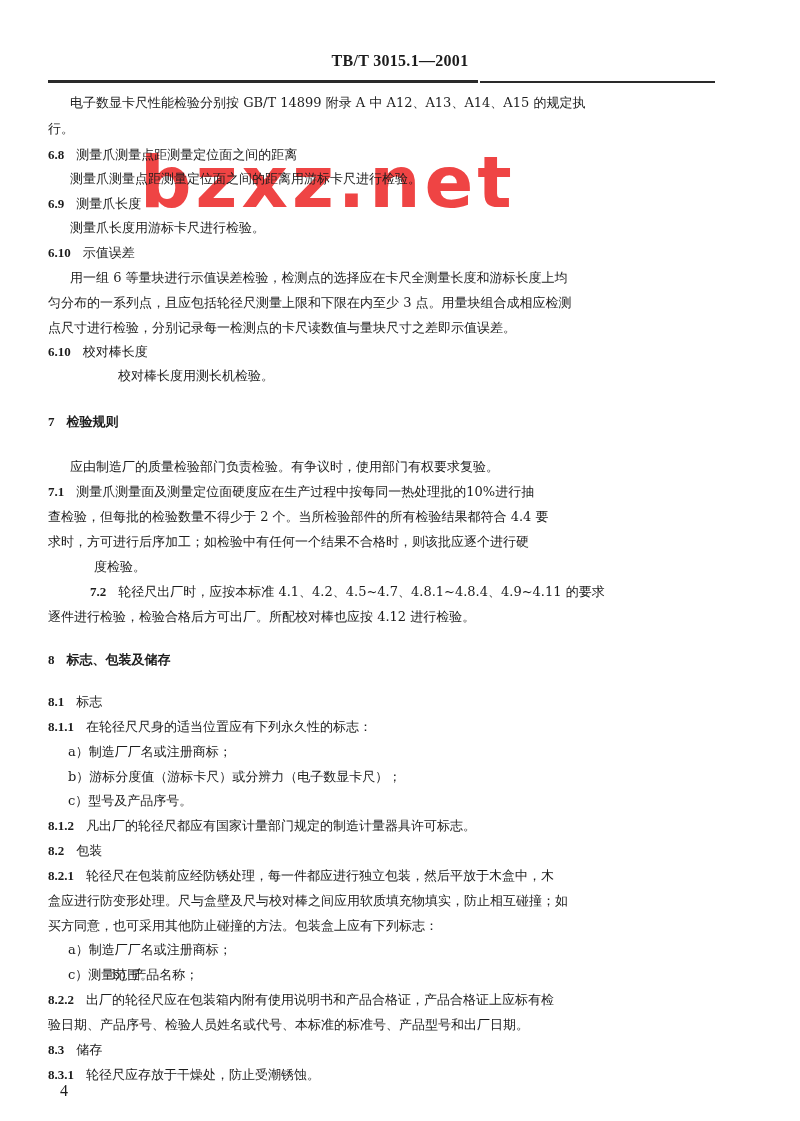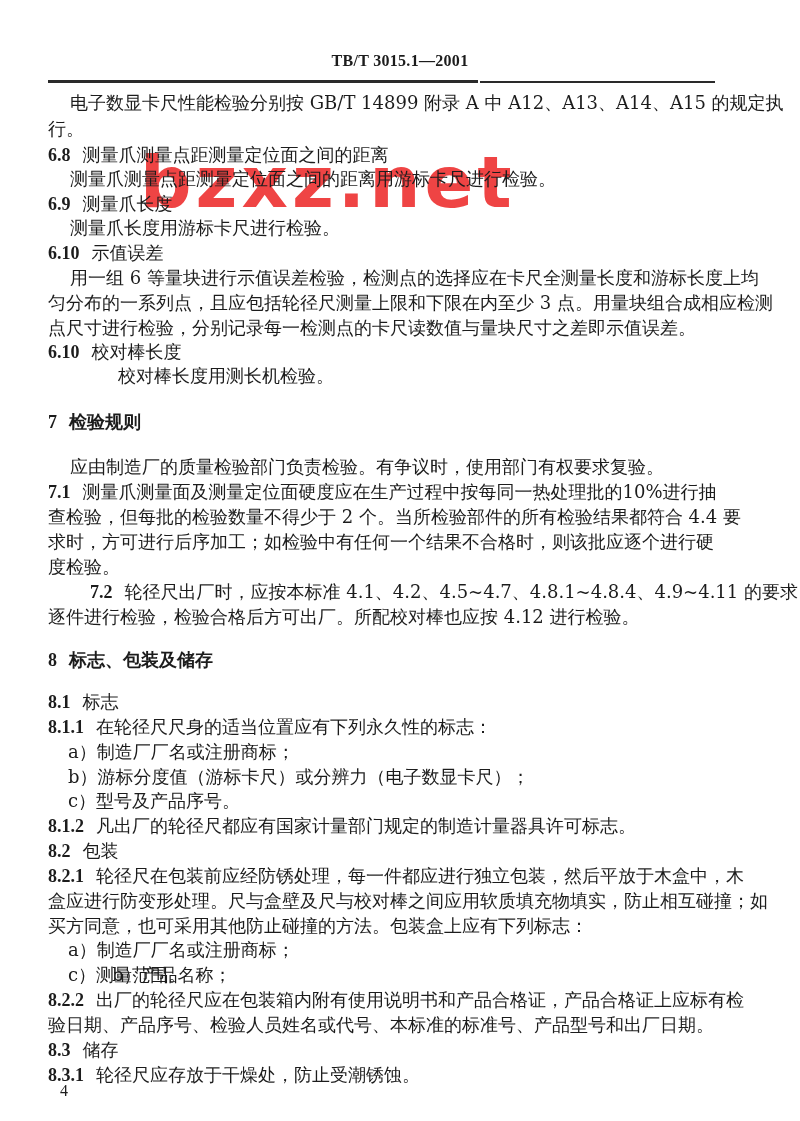--- a/index.html
+++ b/index.html
@@ -4,21 +4,21 @@
 <style>
   html, body { margin: 0; padding: 0; background: #ffffff; }
   body { width: 800px; height: 1121px; position: relative; overflow: hidden;
          font-family: "DejaVu Serif", "Liberation Serif", serif; color: #1c1c1c; }
   .page { position: absolute; left: 0; top: 0; width: 800px; height: 1121px; }
   .header { position: absolute; top: 52px; left: 0; width: 800px; text-align: center;
             font-family: "Liberation Serif", serif; font-weight: bold; font-size: 16px; letter-spacing: 0.3px; }
   .rule { position: absolute; top: 80px; left: 48px; width: 430px; height: 3px; background: #2a2a2a; }
   .watermark { position: absolute; left: 140px; top: 140px; font-family: "DejaVu Sans", sans-serif;
                font-weight: bold; font-size: 72px; color: #ef4444; letter-spacing: 4px; z-index: 0; }
-  .line { position: absolute; left: 48px; width: 700px; font-size: 18px; line-height: 22px;
+  .line { position: absolute; left: 48px; width: 700px; font-size: 13px; line-height: 22px;
           white-space: nowrap; z-index: 1; }
   .indent { left: 70px; }
   .item { left: 68px; }
   .num { font-family: "Liberation Serif", serif; font-weight: bold; display: inline-block; margin-right: 12px; }
   .h1 { font-family: "DejaVu Sans", sans-serif; font-weight: bold; }
   .pageno { position: absolute; left: 60px; top: 1082px; font-size: 16px; font-family: "Liberation Serif", serif; }
 </style>
 </head>
 <body>
 
@@ -38,21 +38,21 @@
       <div class="line indent" style="top: 267px;"><span>用一组 6 等量块进行示值误差检验，检测点的选择应在卡尺全测量长度和游标长度上均</span></div>
       <div class="line " style="top: 292px;"><span>匀分布的一系列点，且应包括轮径尺测量上限和下限在内至少 3 点。用量块组合成相应检测</span></div>
       <div class="line " style="top: 317px;"><span>点尺寸进行检验，分别记录每一检测点的卡尺读数值与量块尺寸之差即示值误差。</span></div>
       <div class="line " style="top: 341px;"><span class="num">6.10</span><span>校对棒长度</span></div>
       <div class="line indent" style="top: 365px; margin-left: 48px;"><span>校对棒长度用测长机检验。</span></div>
       <div class="line h1" style="top: 411px;"><span class="num">7</span><span>检验规则</span></div>
       <div class="line indent" style="top: 456px;"><span>应由制造厂的质量检验部门负责检验。有争议时，使用部门有权要求复验。</span></div>
       <div class="line " style="top: 481px;"><span class="num">7.1</span><span>测量爪测量面及测量定位面硬度应在生产过程中按每同一热处理批的10%进行抽</span></div>
       <div class="line " style="top: 506px;"><span>查检验，但每批的检验数量不得少于 2 个。当所检验部件的所有检验结果都符合 4.4 要</span></div>
       <div class="line " style="top: 531px;"><span>求时，方可进行后序加工；如检验中有任何一个结果不合格时，则该批应逐个进行硬</span></div>
-      <div class="line " style="top: 556px;"><span>度检验。</span></div>
+      <div class="line " style="top: 556px; margin-left: 46px;"><span>度检验。</span></div>
       <div class="line " style="top: 581px; margin-left: 42px;"><span class="num">7.2</span><span>轮径尺出厂时，应按本标准 4.1、4.2、4.5~4.7、4.8.1~4.8.4、4.9~4.11 的要求</span></div>
       <div class="line " style="top: 606px;"><span>逐件进行检验，检验合格后方可出厂。所配校对棒也应按 4.12 进行检验。</span></div>
       <div class="line h1" style="top: 649px;"><span class="num">8</span><span>标志、包装及储存</span></div>
       <div class="line " style="top: 691px;"><span class="num">8.1</span><span>标志</span></div>
       <div class="line " style="top: 716px;"><span class="num">8.1.1</span><span>在轮径尺尺身的适当位置应有下列永久性的标志：</span></div>
       <div class="line item" style="top: 741px;"><span>a）制造厂厂名或注册商标；</span></div>
       <div class="line item" style="top: 766px;"><span>b）游标分度值（游标卡尺）或分辨力（电子数显卡尺）；</span></div>
       <div class="line item" style="top: 790px;"><span>c）型号及产品序号。</span></div>
       <div class="line " style="top: 815px;"><span class="num">8.1.2</span><span>凡出厂的轮径尺都应有国家计量部门规定的制造计量器具许可标志。</span></div>
       <div class="line " style="top: 840px;"><span class="num">8.2</span><span>包装</span></div>

